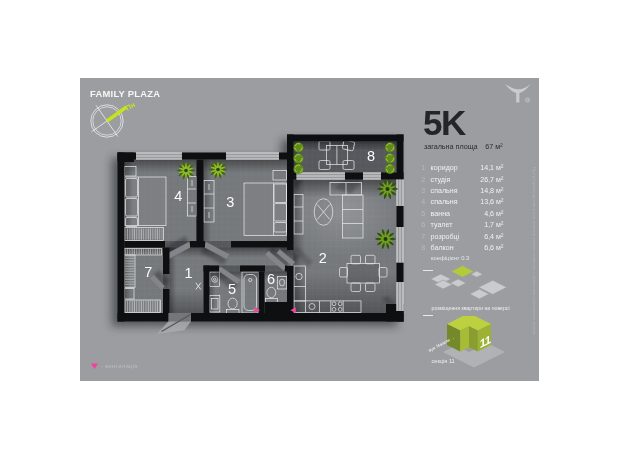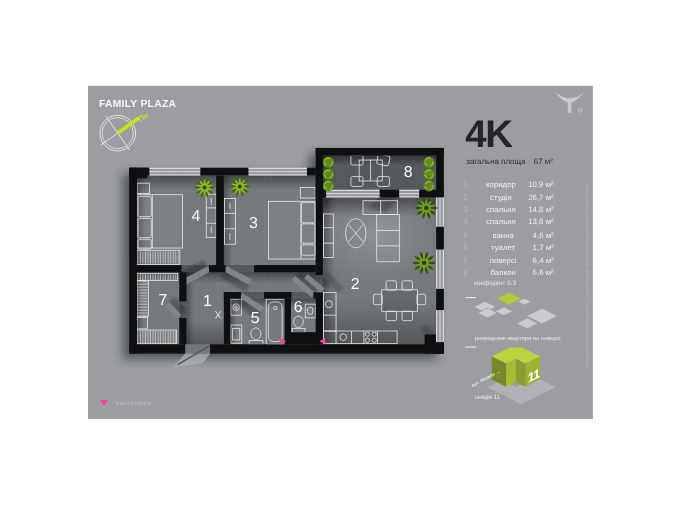--- a/index.html
+++ b/index.html
@@ -3,21 +3,21 @@
 <meta charset="utf-8">
 <style>
   html,body{margin:0;padding:0;}
   body{width:620px;height:460px;background:#ffffff;font-family:"Liberation Sans",sans-serif;}
   .abs{position:absolute;}
   #page{position:relative;width:544px;height:460px;overflow:hidden;}
   #card{position:absolute;left:80px;top:78px;width:459px;height:303px;background:#9b9da0;}
   .wrow{display:flex;justify-content:space-between;}
   .lrow{display:flex;height:11.4px;align-items:flex-start;}
   .ln{width:5.5px;text-align:right;color:#c0c2c4;opacity:0.75;}
-  .ll{margin-left:5.5px;flex:1;text-align:center;}
+  .ll{margin-left:5.5px;flex:1;}
 </style>
 </head>
 <body>
 <div id="page">
 
   <div id="card"></div>
 
   <div class="abs" style="left:90px;top:87.5px;font-size:9.4px;font-weight:bold;color:#f7f7f7;letter-spacing:0.25px;">FAMILY PLAZA</div>
 
   <svg class="abs" style="left:85px;top:96px;" width="58" height="50" viewBox="85 96 58 50">
@@ -461,32 +461,32 @@
 
     <text x="188.5" y="277.8" font-size="14.5" fill="#fbfbfb" text-anchor="middle">1</text>
 
     <text x="148.2" y="277.4" font-size="14.5" fill="#fbfbfb" text-anchor="middle">7</text>
 
     <text x="232.1" y="293.8" font-size="14.5" fill="#fbfbfb" text-anchor="middle">5</text>
 
     <text x="271.1" y="283.6" font-size="14.5" fill="#fbfbfb" text-anchor="middle">6</text>
   </svg>
 
-  <div class="abs" style="left:423px;top:104.5px;font-size:35px;font-weight:bold;color:#232527;letter-spacing:-1.4px;line-height:1;">4K</div>
+  <div class="abs" style="left:423px;top:104.5px;font-size:35px;font-weight:bold;color:#232527;letter-spacing:-1.4px;line-height:1;">5K</div>
 
   <div class="abs wrow" style="left:423.9px;top:141.6px;width:78.7px;font-size:7.2px;color:#2b2d2f;white-space:nowrap;">
     <span>загальна площа</span>
       <span>67 м²</span>
   </div>
 
   <div id="rooms" class="abs" style="left:419.6px;top:164.2px;width:83.7px;font-size:7.1px;color:#f1f1f2;">
     <div class="lrow">
         <span class="ln">1</span>
         <span class="ll">коридор</span>
-        <span>10,9 м²</span>
+        <span>14,1 м²</span>
       </div>
     <div class="lrow">
         <span class="ln">2</span>
         <span class="ll">студія</span>
         <span>26,7 м²</span>
       </div>
     <div class="lrow">
         <span class="ln">3</span>
         <span class="ll">спальня</span>
         <span>14,8 м²</span>
@@ -501,21 +501,21 @@
         <span class="ll">ванна</span>
         <span>4,6 м²</span>
       </div>
     <div class="lrow">
         <span class="ln">6</span>
         <span class="ll">туалет</span>
         <span>1,7 м²</span>
       </div>
     <div class="lrow">
         <span class="ln">7</span>
-        <span class="ll">поверсі</span>
+        <span class="ll">розробці</span>
         <span>6,4 м²</span>
       </div>
     <div class="lrow">
         <span class="ln">8</span>
         <span class="ll">балкон</span>
         <span>6,6 м²</span>
       </div>
   </div>
 
   <div class="abs" style="left:431px;top:255px;font-size:5.8px;color:#e7e8e9;">коефіцієнт 0.3</div>

